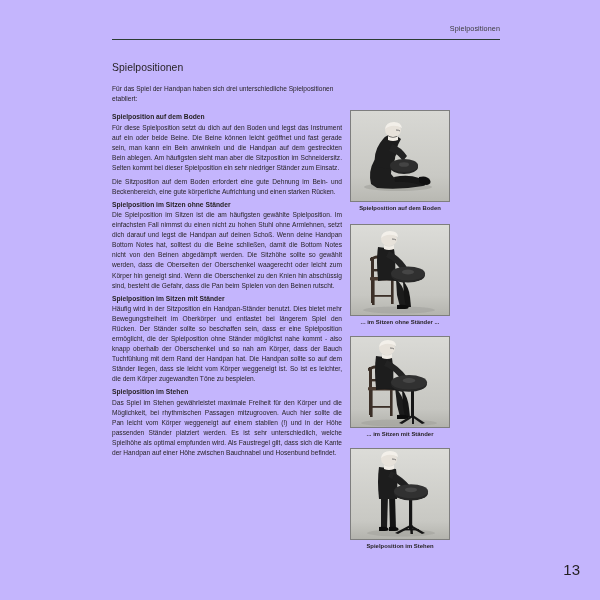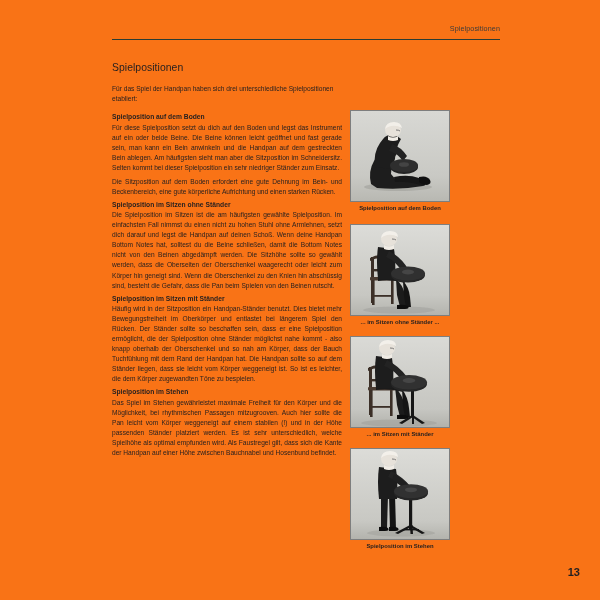--- a/index.html
+++ b/index.html
@@ -12,21 +12,21 @@
     background: #ffffff;
     font-family: "Liberation Sans", sans-serif;
     color: #231f20;
     overflow: hidden;
   }
 
   .page {
     position: relative;
     width: 600px;
     height: 600px;
-    background: #f97316;
+    background: #c4b5fd;
   }
 
   
   .header {
     position: absolute;
     left: 112px;
     top: 24px;
     width: 388px;
     height: 20px;
   }
@@ -133,22 +133,22 @@
 
   .fig-gap-1 { margin-bottom: 13px; }
   .fig-gap-2 { margin-bottom: 11px; }
   .fig-gap-3 { margin-bottom: 11px; }
 
   
   .folio {
     position: absolute;
     right: 20px;
     bottom: 22px;
-    font-size: 11px;
-    font-weight: bold;
+    font-size: 15px;
+    font-weight: normal;
     color: #231f20;
   }
 </style>
 </head>
 <body>
 
 <div class="page">
 
   <div class="header">
     <div class="header-title">Spielpositionen</div>

